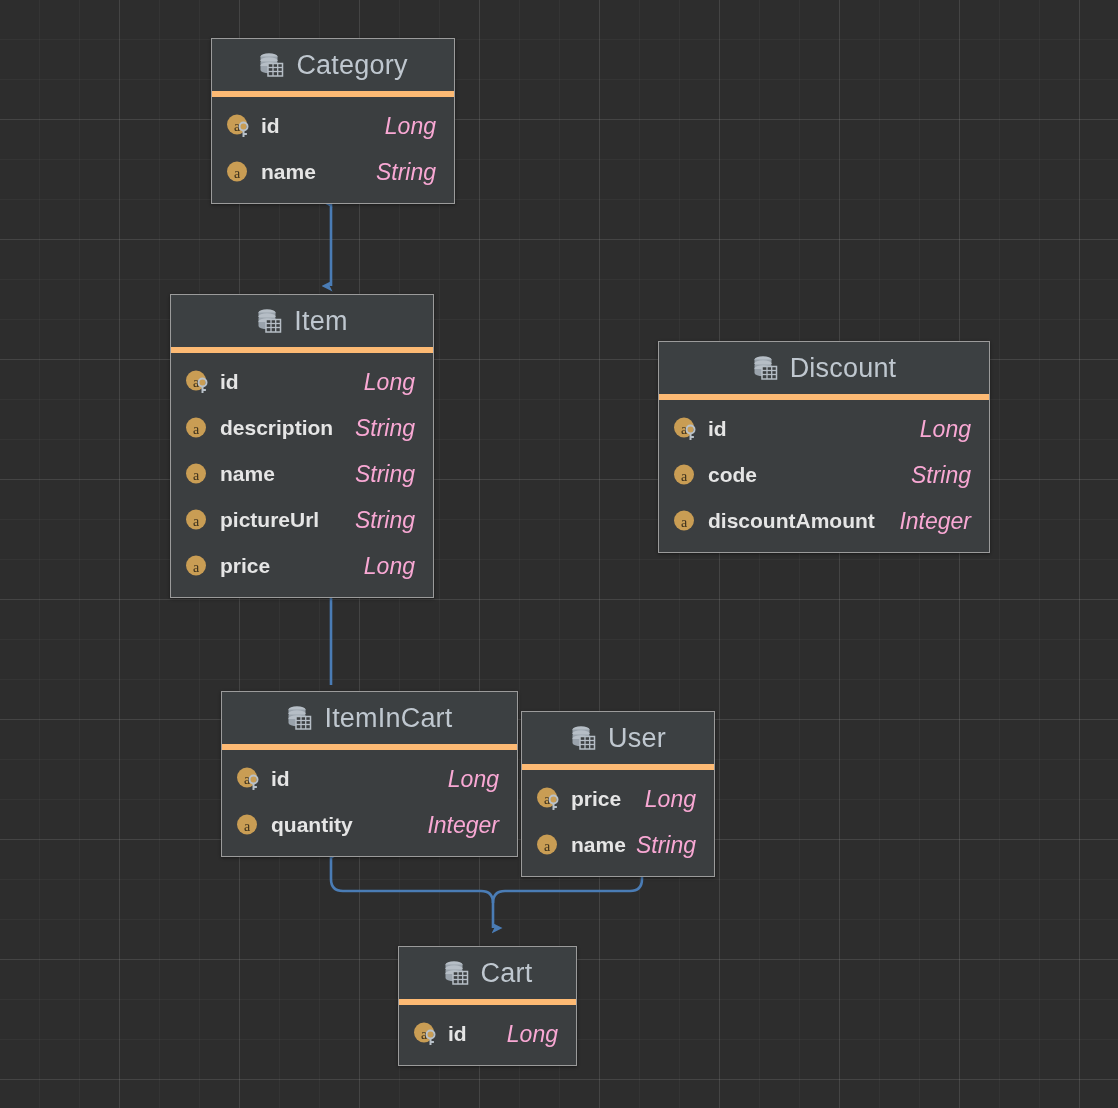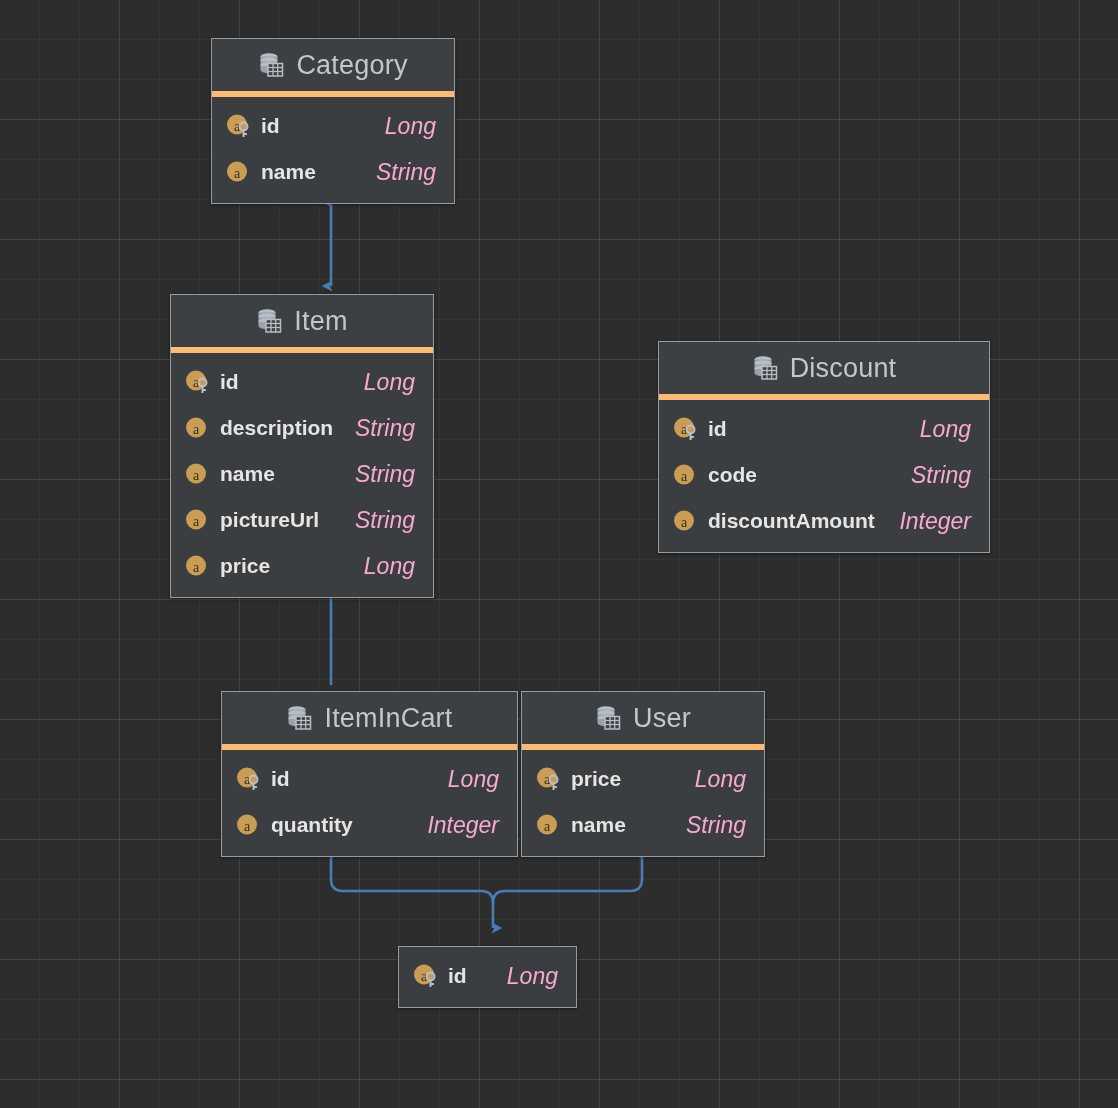--- a/index.html
+++ b/index.html
@@ -345,21 +345,21 @@
             <circle cx="11" cy="12.5" r="10" fill="#c99d54"></circle>
             <text x="11" y="18.5" font-family="Liberation Serif, serif" font-size="14" fill="#3a2f1c" text-anchor="middle">a</text>
           </svg>
         </span>
         <span class="attr-name">quantity</span>
         <span class="attr-type">Integer</span>
       </div>
     </div>
   </div>
 
-  <div class="entity" style="left:521px; top:691px; width:244px;">
+  <div class="entity" style="left:521px; top:711px; width:194px;">
     <div class="entity-header">
       <span>
         <svg class="db-icon" viewBox="0 0 26 26">
           <ellipse cx="11" cy="4.5" rx="8.5" ry="3.2" fill="#b6bec6"></ellipse>
           <path d="M2.5,4.5 v4 a8.5,3.2 0 0 0 17,0 v-4 z" fill="#9aa3ac"></path>
           <ellipse cx="11" cy="8.5" rx="8.5" ry="3.2" fill="#b6bec6"></ellipse>
           <path d="M2.5,9.5 v4 a8.5,3.2 0 0 0 17,0 v-4 z" fill="#9aa3ac"></path>
           <ellipse cx="11" cy="13.5" rx="8.5" ry="3.2" fill="#b6bec6"></ellipse>
           <path d="M2.5,14 v4 a8.5,3.2 0 0 0 17,0 v-4 z" fill="#9aa3ac"></path>
           <rect x="10" y="11.5" width="14.5" height="12.5" fill="#3c4042" stroke="#b6bec6" stroke-width="1.5"></rect>
@@ -392,20 +392,38 @@
             <text x="11" y="18.5" font-family="Liberation Serif, serif" font-size="14" fill="#3a2f1c" text-anchor="middle">a</text>
           </svg>
         </span>
         <span class="attr-name">name</span>
         <span class="attr-type">String</span>
       </div>
     </div>
   </div>
 
   <div class="entity" style="left:398px; top:946px; width:179px;">
+    <div class="entity-header">
+      <span>
+        <svg class="db-icon" viewBox="0 0 26 26">
+          <ellipse cx="11" cy="4.5" rx="8.5" ry="3.2" fill="#b6bec6"></ellipse>
+          <path d="M2.5,4.5 v4 a8.5,3.2 0 0 0 17,0 v-4 z" fill="#9aa3ac"></path>
+          <ellipse cx="11" cy="8.5" rx="8.5" ry="3.2" fill="#b6bec6"></ellipse>
+          <path d="M2.5,9.5 v4 a8.5,3.2 0 0 0 17,0 v-4 z" fill="#9aa3ac"></path>
+          <ellipse cx="11" cy="13.5" rx="8.5" ry="3.2" fill="#b6bec6"></ellipse>
+          <path d="M2.5,14 v4 a8.5,3.2 0 0 0 17,0 v-4 z" fill="#9aa3ac"></path>
+          <rect x="10" y="11.5" width="14.5" height="12.5" fill="#3c4042" stroke="#b6bec6" stroke-width="1.5"></rect>
+          <line x1="10" y1="15.5" x2="24.5" y2="15.5" stroke="#b6bec6" stroke-width="1.3"></line>
+          <line x1="10" y1="19.5" x2="24.5" y2="19.5" stroke="#b6bec6" stroke-width="1.3"></line>
+          <line x1="15" y1="11.5" x2="15" y2="24" stroke="#b6bec6" stroke-width="1.3"></line>
+          <line x1="19.7" y1="11.5" x2="19.7" y2="24" stroke="#b6bec6" stroke-width="1.3"></line>
+        </svg>
+      </span>
+      <span class="entity-title">Cart</span>
+    </div>
     <div class="entity-body">
       <div class="attr-row">
         <span>
           <svg class="attr-icon" viewBox="0 0 26 26">
             <circle cx="11" cy="11.5" r="10" fill="#c99d54"></circle>
             <text x="11" y="17.5" font-family="Liberation Serif, serif" font-size="14" fill="#3a2f1c" text-anchor="middle">a</text>
             <circle cx="17.5" cy="13.5" r="4" fill="none" stroke="#b9c1c9" stroke-width="2"></circle>
             <path d="M17.5,17 v7" stroke="#b9c1c9" stroke-width="2"></path>
             <path d="M17.5,21 h3.4" stroke="#b9c1c9" stroke-width="2"></path>
           </svg>

